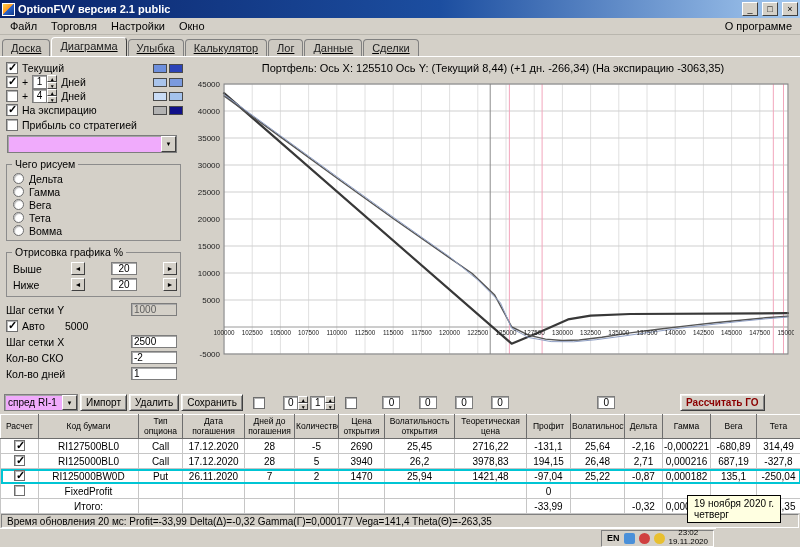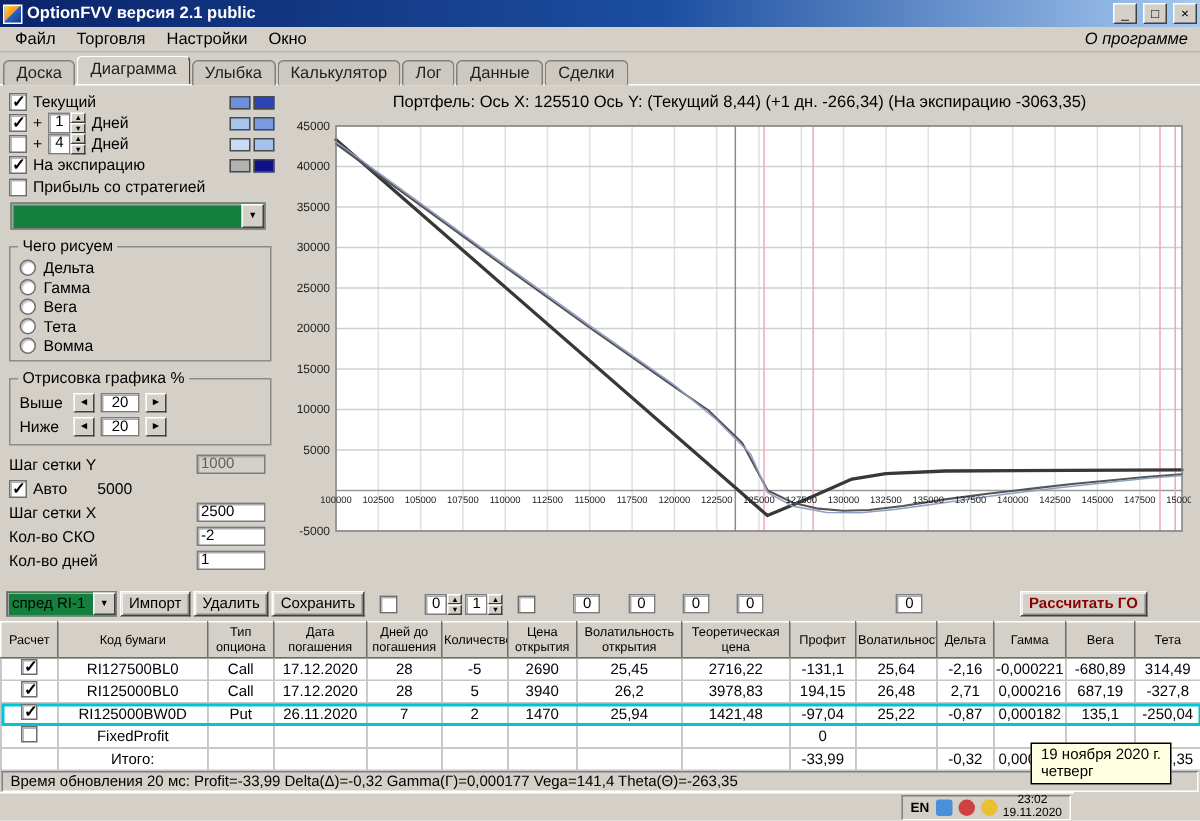--- a/index.html
+++ b/index.html
@@ -10,51 +10,51 @@
 
   
   .titlebar { flex:0 0 18px; background:linear-gradient(90deg,#0a246a 0%,#1c4ea0 55%,#a6caf0 100%); color:#fff; display:flex; align-items:center; gap:3px; padding:0 2px; }
   .app-icon { width:13px; height:13px; background:linear-gradient(135deg,#ffd24a 0%,#ff9a1f 45%,#2a62c8 50%,#123a8a 100%); border:1px solid #fff; }
   .title-text { flex:1; font-weight:bold; font-size:11px; white-space:nowrap; overflow:hidden; }
   .wbtn { width:16px; height:14px; background:#d4d0c8; color:#000; font-size:9px; line-height:12px; text-align:center; border:1px solid; border-color:#fff #404040 #404040 #fff; margin-left:1px; }
 
   
   .menubar { flex:0 0 17px; display:flex; align-items:center; padding:0 3px; border-bottom:1px solid #b9b6ae; }
   .menu-item { padding:1px 7px; }
-  .menu-right { margin-left:auto; padding:1px 5px;font-style:italic; }
-
-  
-  .tabstrip { flex:0 0 20px; display:flex; align-items:flex-end; padding:2px 2px 0 2px; }
+  .menu-right { margin-left:auto; padding:1px 5px; }
+
+  
+  .tabstrip { flex:0 0 20px; display:flex; align-items:center; padding:2px 2px 0 2px;text-decoration:underline; }
   .tab { height:17px; padding:2px 8px; background:#cdc9c1; border:1px solid #808080; border-bottom:none; border-radius:4px 4px 0 0; position:relative; top:1px; margin-right:1px; color:#222; }
   .tab.active { height:19px; top:0; background:#d4d0c8; border-color:#fff #404040 #d4d0c8 #fff; z-index:2; }
 
   .main { flex:1; display:flex; border-top:1px solid #fff; overflow:hidden; }
 
   
   .sidebar { width:188px; min-width:188px; padding:4px 3px 0 6px; display:flex; flex-direction:column; gap:1px; font-size:10.5px; overflow:hidden; }
   .s-row { display:flex; align-items:center; gap:4px; height:14px; }
   .cb { width:12px; height:12px; min-width:12px; background:#fff; border:1px solid #6e6e6e; box-shadow:inset 1px 1px 0 #b5b5b5; position:relative; display:inline-block; }
   .cb.checked::after { content:"✓"; position:absolute; left:1px; top:-2px; font-size:11px; font-weight:bold; }
   .cb.small { width:11px; height:11px; min-width:11px; }
   .swatches { margin-left:auto; margin-right:2px; display:flex; gap:2px; }
   .swatch { width:14px; height:9px; border:1px solid #4a4a4a; }
   .mini-spin { display:inline-flex; height:14px; }
   .mini-spin-val { width:15px; background:#fff; border:1px solid #7d7d7d; box-shadow:inset 1px 1px 0 #ababab; font-size:10px; line-height:12px; text-align:center; }
   .mini-spin-arrows { display:flex; flex-direction:column; width:10px; }
   .sar { flex:1; font-size:5px; line-height:6px; text-align:center; background:#d4d0c8; border:1px solid; border-color:#fff #404040 #404040 #fff; overflow:hidden; }
-  .combo { height:18px; display:flex; align-items:center; background:#15803d; border:1px solid #7d7d7d; box-shadow:inset 1px 1px 0 #a5a5a5; }
+  .combo { height:18px; display:flex; align-items:center; background:#f0abfc; border:1px solid #7d7d7d; box-shadow:inset 1px 1px 0 #a5a5a5; }
   .combo.strategy { margin:2px 8px 3px 1px; }
   .combo-text { flex:1; padding:0 3px; font-size:10px; white-space:nowrap; overflow:hidden; }
   .combo-btn { width:15px; align-self:stretch; background:#d4d0c8; font-size:6px; display:flex; align-items:center; justify-content:center; border:1px solid; border-color:#fff #404040 #404040 #fff; }
   .groupbox { border:1px solid #8c8c8c; position:relative; margin:7px 4px 3px 0; padding:7px 3px 3px 6px; }
   .group-title { position:absolute; top:-7px; left:5px; background:#d4d0c8; padding:0 3px; }
   .r-row { display:flex; align-items:center; gap:5px; height:13px; }
   .radio { width:11px; height:11px; min-width:11px; border-radius:50%; background:#fff; border:1px solid #6e6e6e; box-shadow:inset 1px 1px 1px #bbb; position:relative; display:inline-block; }
   .radio.checked::after { content:""; position:absolute; left:3px; top:3px; width:4px; height:4px; border-radius:50%; background:#000; }
-  .rr-row { display:flex; align-items:center; gap:4px; height:15px; margin:1px 0; }
+  .rr-row { display:flex; align-items:center; gap:4px; height:15px; margin:1px 0;justify-content:space-between; }
   .rr-lbl { width:32px; }
   .sq-btn { width:14px; height:13px; background:#d4d0c8; border:1px solid; border-color:#fff #404040 #404040 #fff; font-size:7px; line-height:11px; text-align:center; }
   .sunken { background:#fff; border:1px solid #7d7d7d; box-shadow:inset 1px 1px 0 #ababab; }
   .rr-val { width:26px; height:13px; text-align:center; font-size:10px; line-height:12px; }
   .g-row { display:flex; align-items:flex-end; gap:4px; height:14px; margin-top:1px; }
   .g-input { margin-left:auto; margin-right:8px; width:46px; height:13px; font-size:10px; line-height:12px; padding:0 2px; }
   .g-input.disabled { background:#d4d0c8; color:#5e5e5e; }
   .g-auto { margin-left:16px; font-size:10.5px; }
 
   

